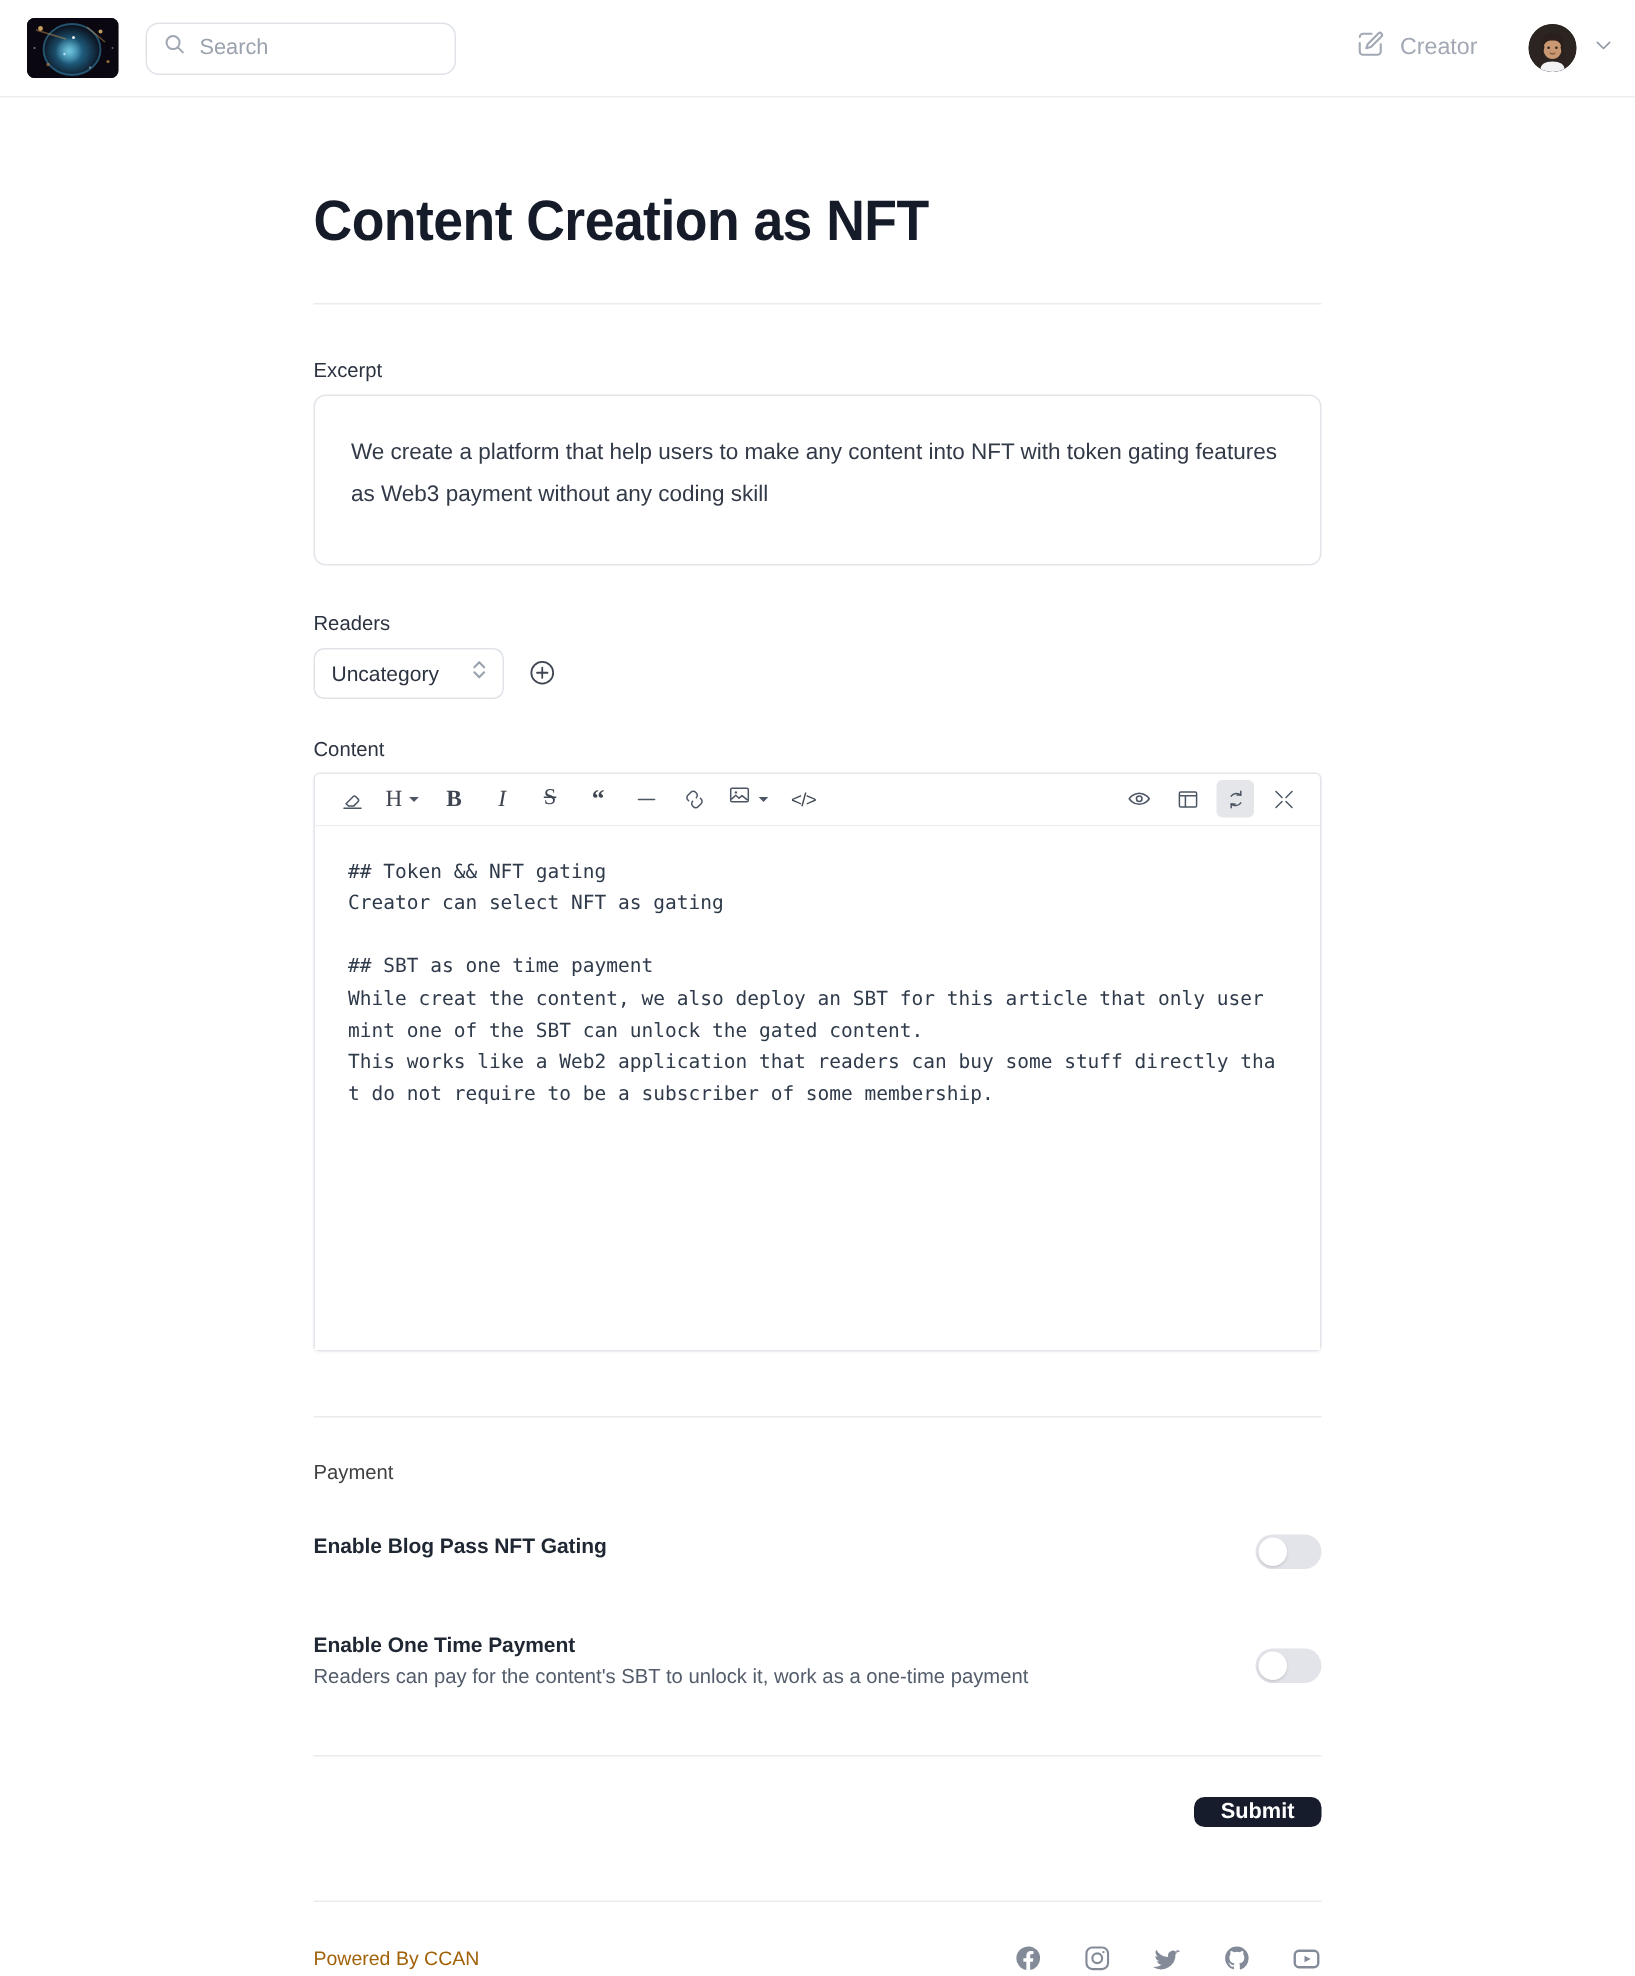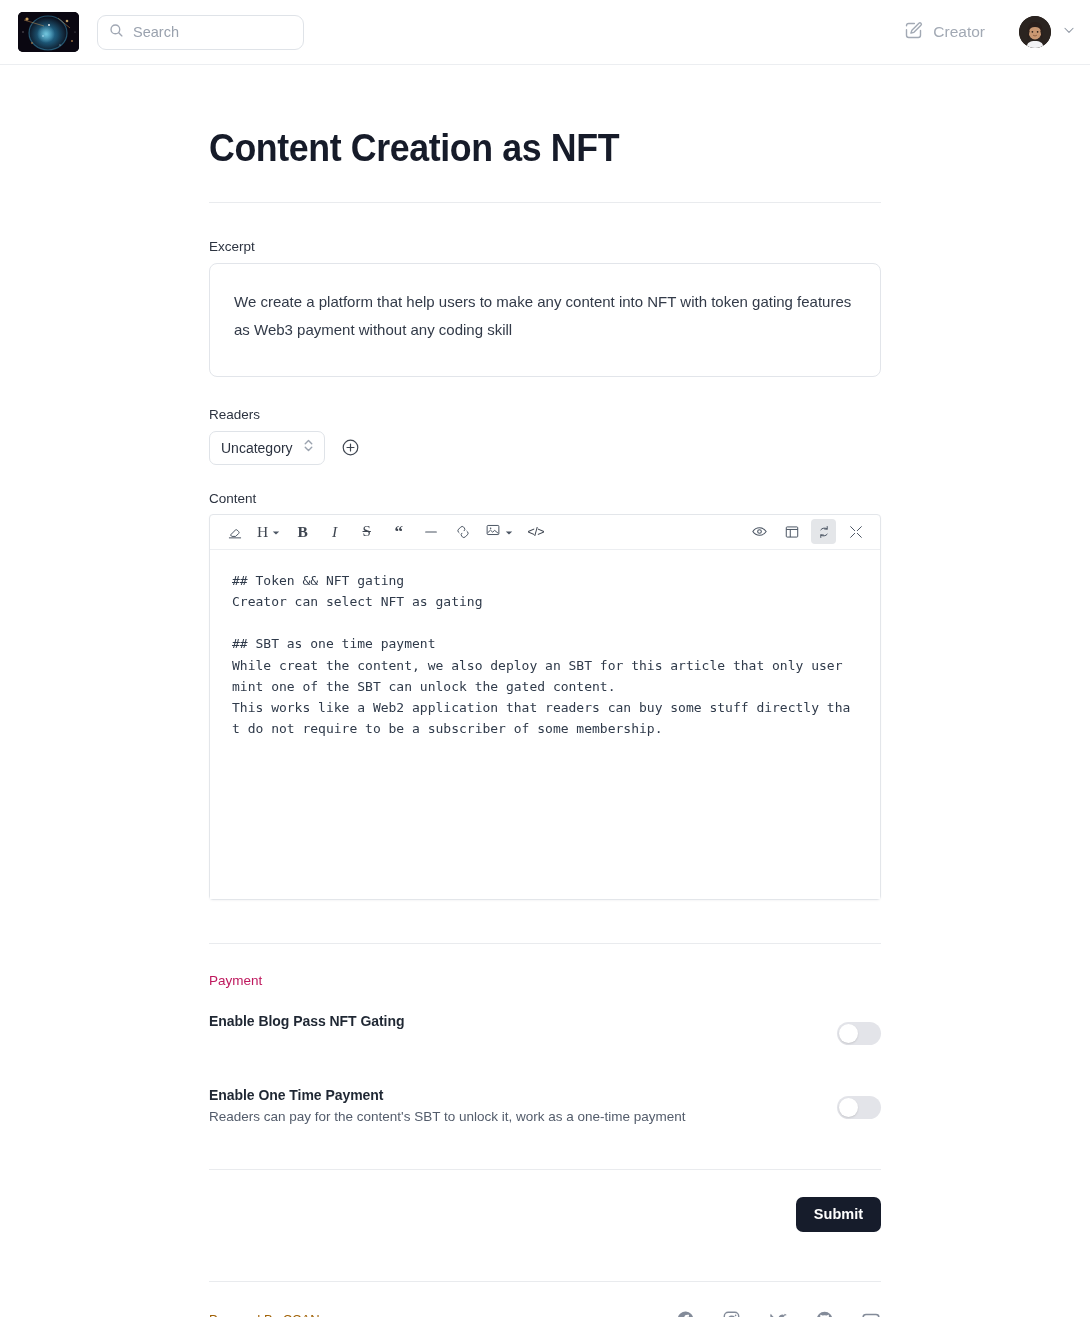--- a/index.html
+++ b/index.html
@@ -126,21 +126,21 @@
     resize: none;
     width: 100%;
     font-family: "Liberation Sans", sans-serif;
     overflow: hidden;
   }
 
   
   .label-category { margin-top: 26px; }
   .cat-row { display: flex; align-items: center; gap: 16px; }
   .select-box {
-    width: 116px;
+    width: 127px;
     height: 34px;
     border: 1px solid #dfe3e8;
     border-radius: 7px;
     display: flex;
     align-items: center;
     justify-content: space-between;
     padding: 0 9px 0 11px;
     background: #fff;
     cursor: pointer;
   }
@@ -196,26 +196,26 @@
     word-break: break-all;
     overflow: hidden;
     background: #fff;
     outline: none;
   }
 
   
   .rule2 { height: 1px; background: #e9ebee; margin-top: 43px; }
   .payment-label {
     font-size: 13.5px;
-    color: #be185d;
+    color: #404040;
     margin-top: 29px;
   }
   .toggle-row {
     display: flex;
-    align-items: flex-start;
+    align-items: center;
     justify-content: space-between;
     margin-top: 25px;
   }
   .toggle-row.second { margin-top: 42px; }
   .toggle-text-title {
     font-size: 14px;
     font-weight: bold;
     color: #1f2733;
     letter-spacing: -0.05px;
   }
@@ -247,21 +247,21 @@
 
   .submit-row { display: flex; justify-content: flex-end; margin-top: 27px; }
   .submit-btn {
     background: #161c2b;
     color: #fff;
     border: 0;
     border-radius: 7px;
     font-size: 14.5px;
     font-weight: bold;
     padding: 0 18px;
-    height: 35px;
+    height: 20px;
     cursor: pointer;
     font-family: "Liberation Sans", sans-serif;
   }
 
   
   .rule4 { height: 1px; background: #e9ebee; margin-top: 49px; }
   .footer {
     display: flex;
     align-items: center;
     justify-content: space-between;

